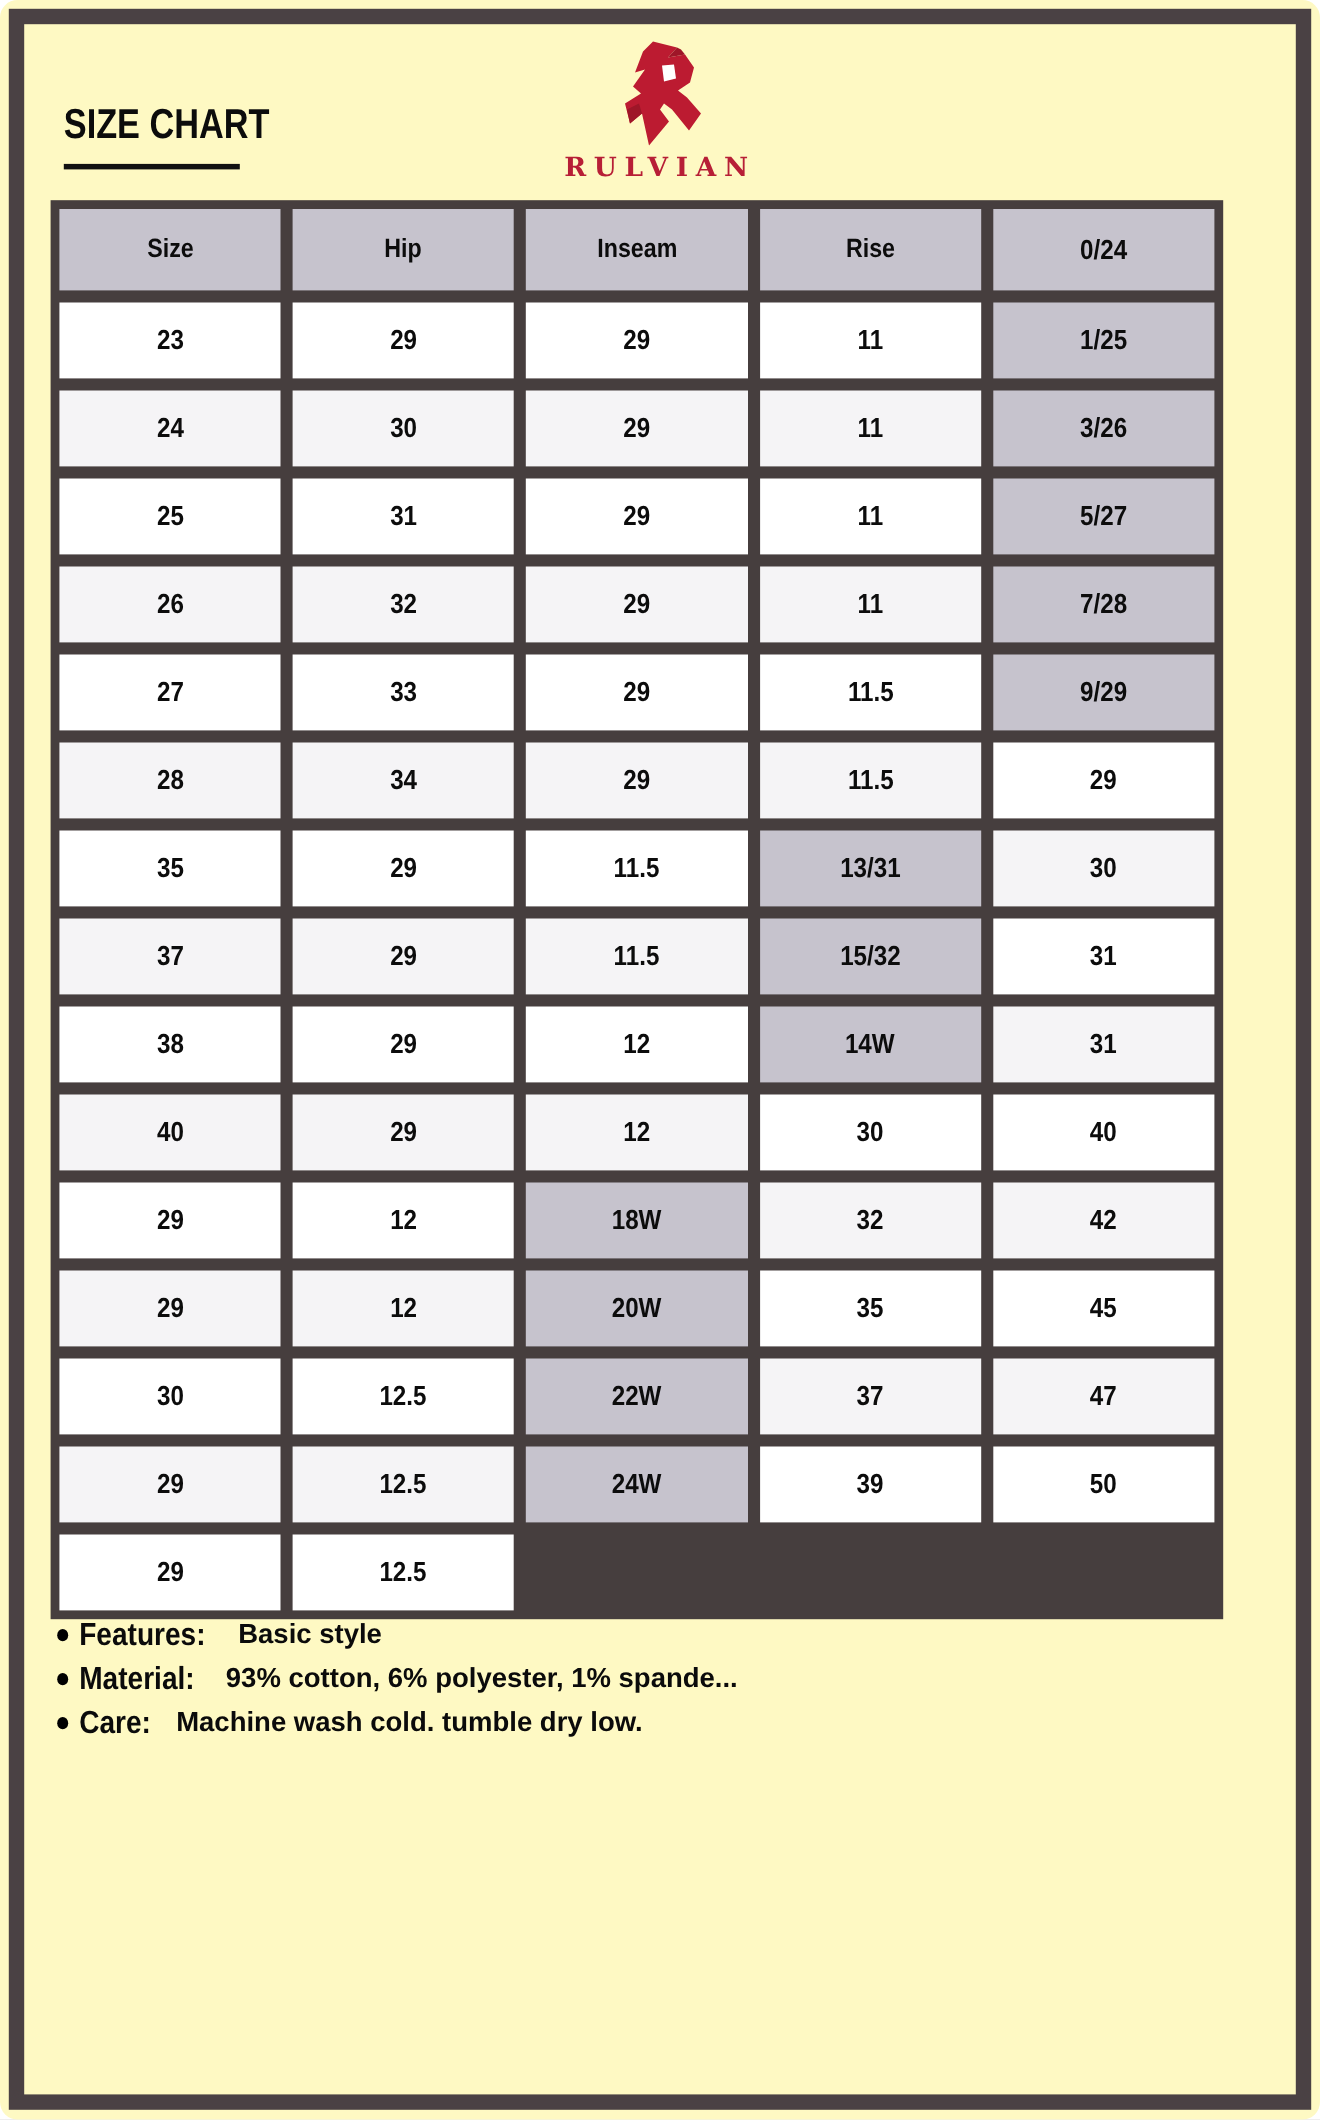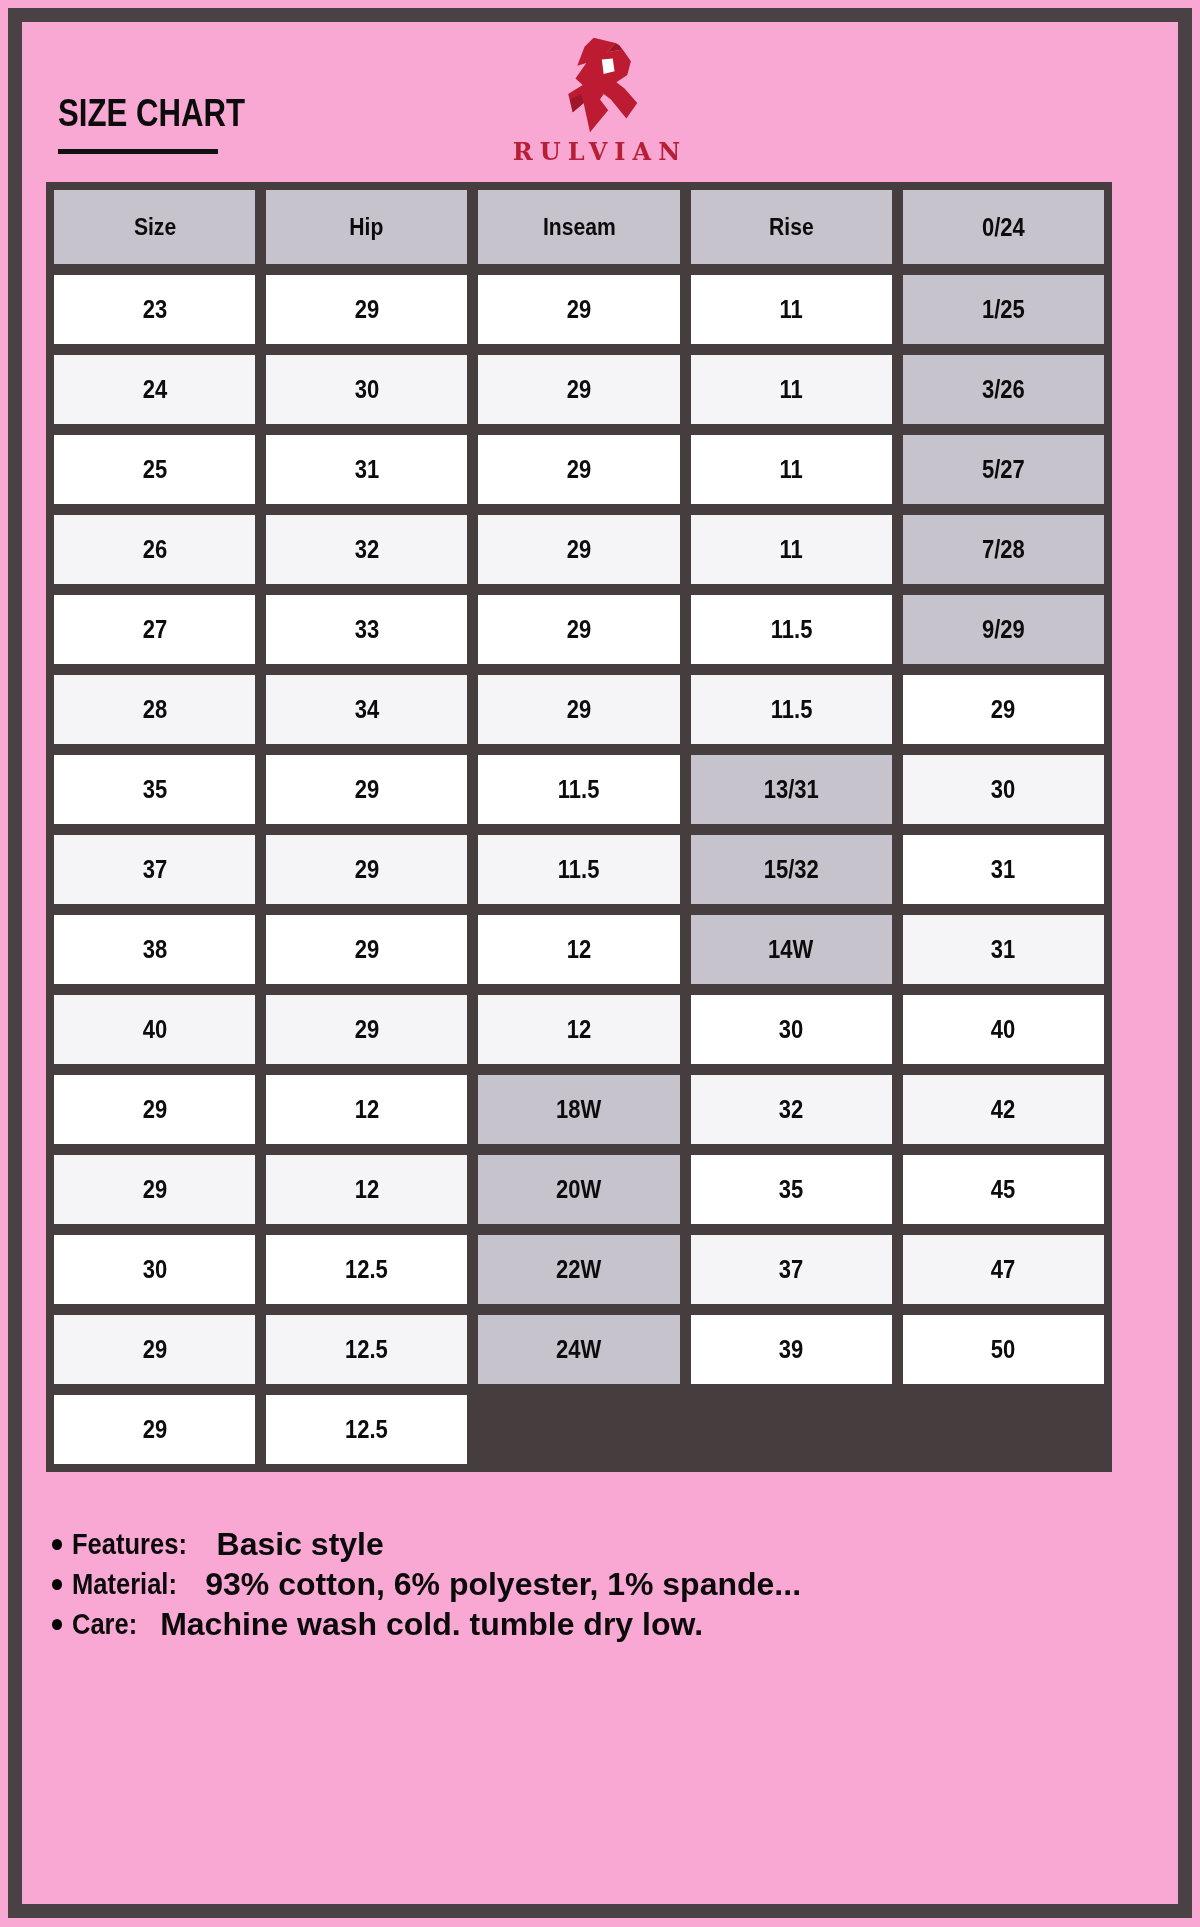--- a/index.html
+++ b/index.html
@@ -1,17 +1,17 @@
 <!DOCTYPE html>
 <html><head>
 <meta charset="utf-8">
 <style>
   html,body{margin:0;padding:0;background:#ffffff;}
   body{font-family:"Liberation Sans", sans-serif;}
-  .page{position:relative;width:1200px;height:1927px;background:#f9a8d4;overflow:hidden;}
+  .page{position:relative;width:1200px;height:1927px;background:#fef9c3;overflow:hidden;border-radius:16px;}
 
   
   .frame{position:absolute;left:8px;top:8px;width:1184px;height:1910px;
          box-sizing:border-box;border:14px solid #4a4144;background:transparent;pointer-events:none;}
 
   
   .title-wrap{position:absolute;left:58px;top:92px;}
   .title{margin:0;font-size:38px;font-weight:bold;color:#0c0c0c;letter-spacing:0px;
          transform:scaleX(.82);transform-origin:left center;white-space:nowrap;}
   .title-underline{width:160px;height:5px;background:#111111;margin-top:14px;}
@@ -32,26 +32,26 @@
   .cell{display:flex;align-items:center;justify-content:center;
         font-weight:bold;font-size:25px;color:#0c0c0c;}
   .cell .ct{display:inline-block;transform:scaleX(.88);white-space:nowrap;}
   .cell-head{background:#c6c3cd;font-size:24px;}
   .cell-size{background:#c6c3cd;}
   .row-even{background:#ffffff;}
   .row-odd{background:#f5f4f6;text-align:right;}
   .cell-size.row-even,.cell-size.row-odd{background:#c6c3cd;}
 
   
-  .details{position:absolute;left:52px;top:1524px;}
+  .details{position:absolute;left:52px;top:1466px;}
   .detail-line{display:flex;align-items:center;height:40px;}
   .dot{width:10px;height:11px;border-radius:50%;background:#000;margin-right:10px;flex:0 0 auto;}
   .dlabel{font-weight:bold;font-size:29px;color:#0b0b0b;display:inline-block;
           transform:scaleX(.88);transform-origin:left center;white-space:nowrap;}
-  .dvalue{font-weight:bold;font-size:32px;color:#0b0b0b;margin-left:14px;white-space:nowrap;}
+  .dvalue{font-weight:bold;font-size:25px;color:#0b0b0b;margin-left:14px;white-space:nowrap;}
 </style>
 </head>
 <body>
 
 <div class="page">
   <div class="frame"></div>
 
   <div class="title-wrap">
     <h1 class="title">SIZE CHART</h1>
     <div class="title-underline"></div>

